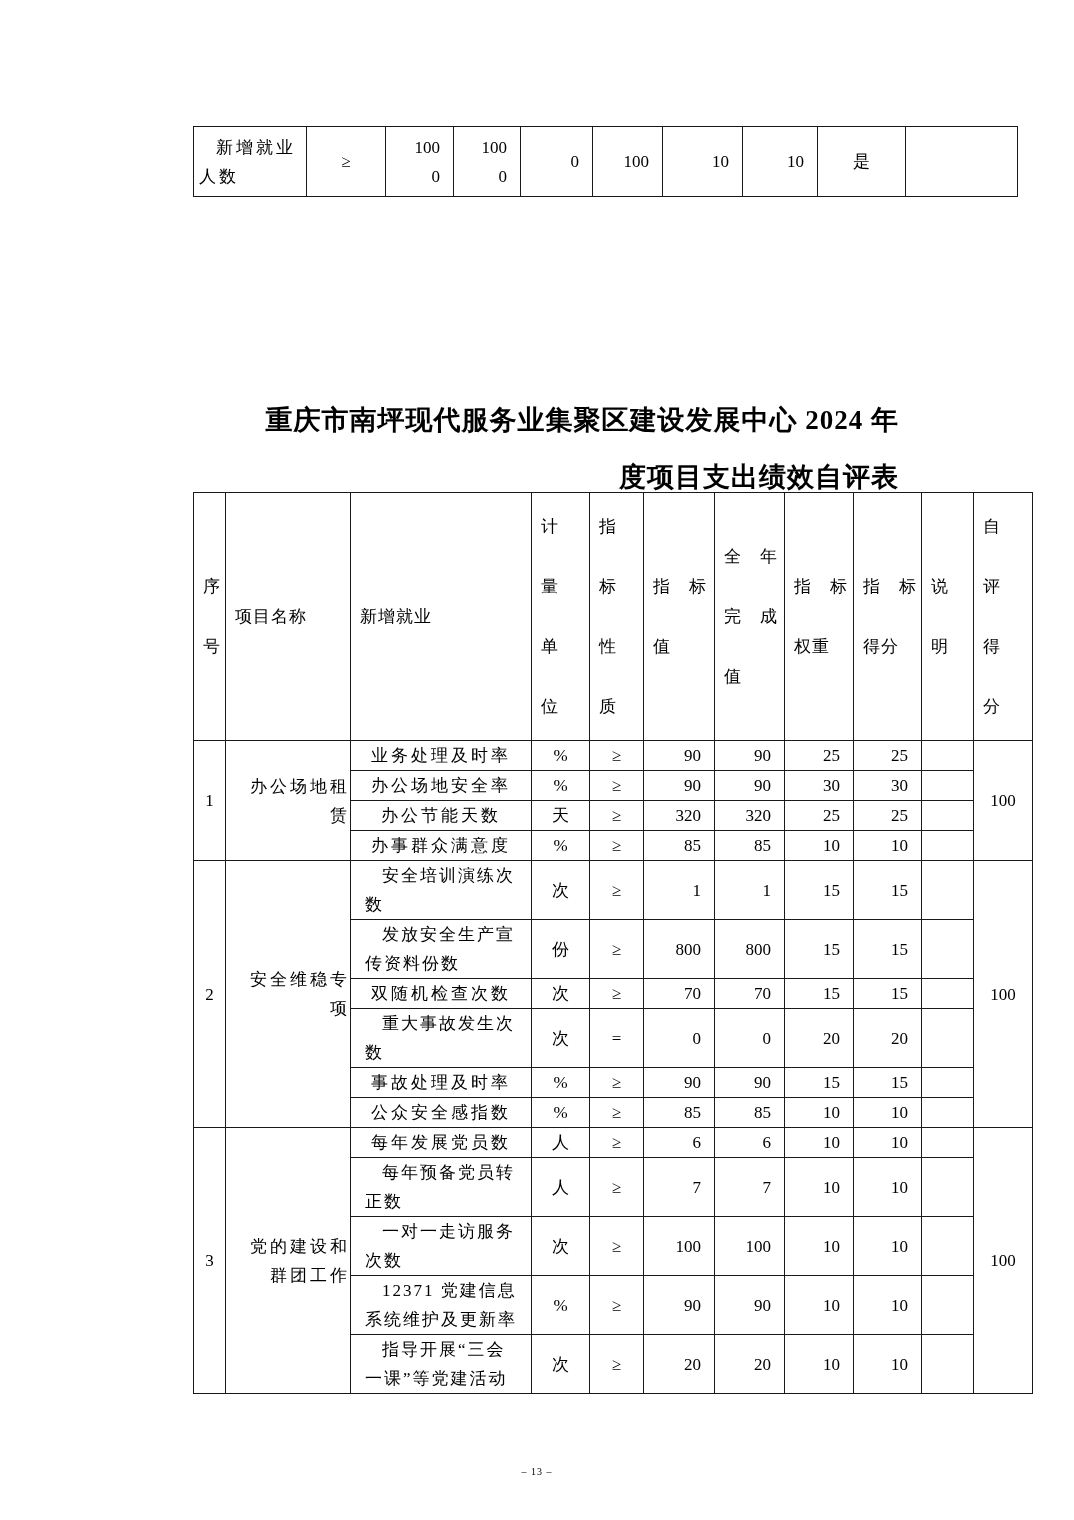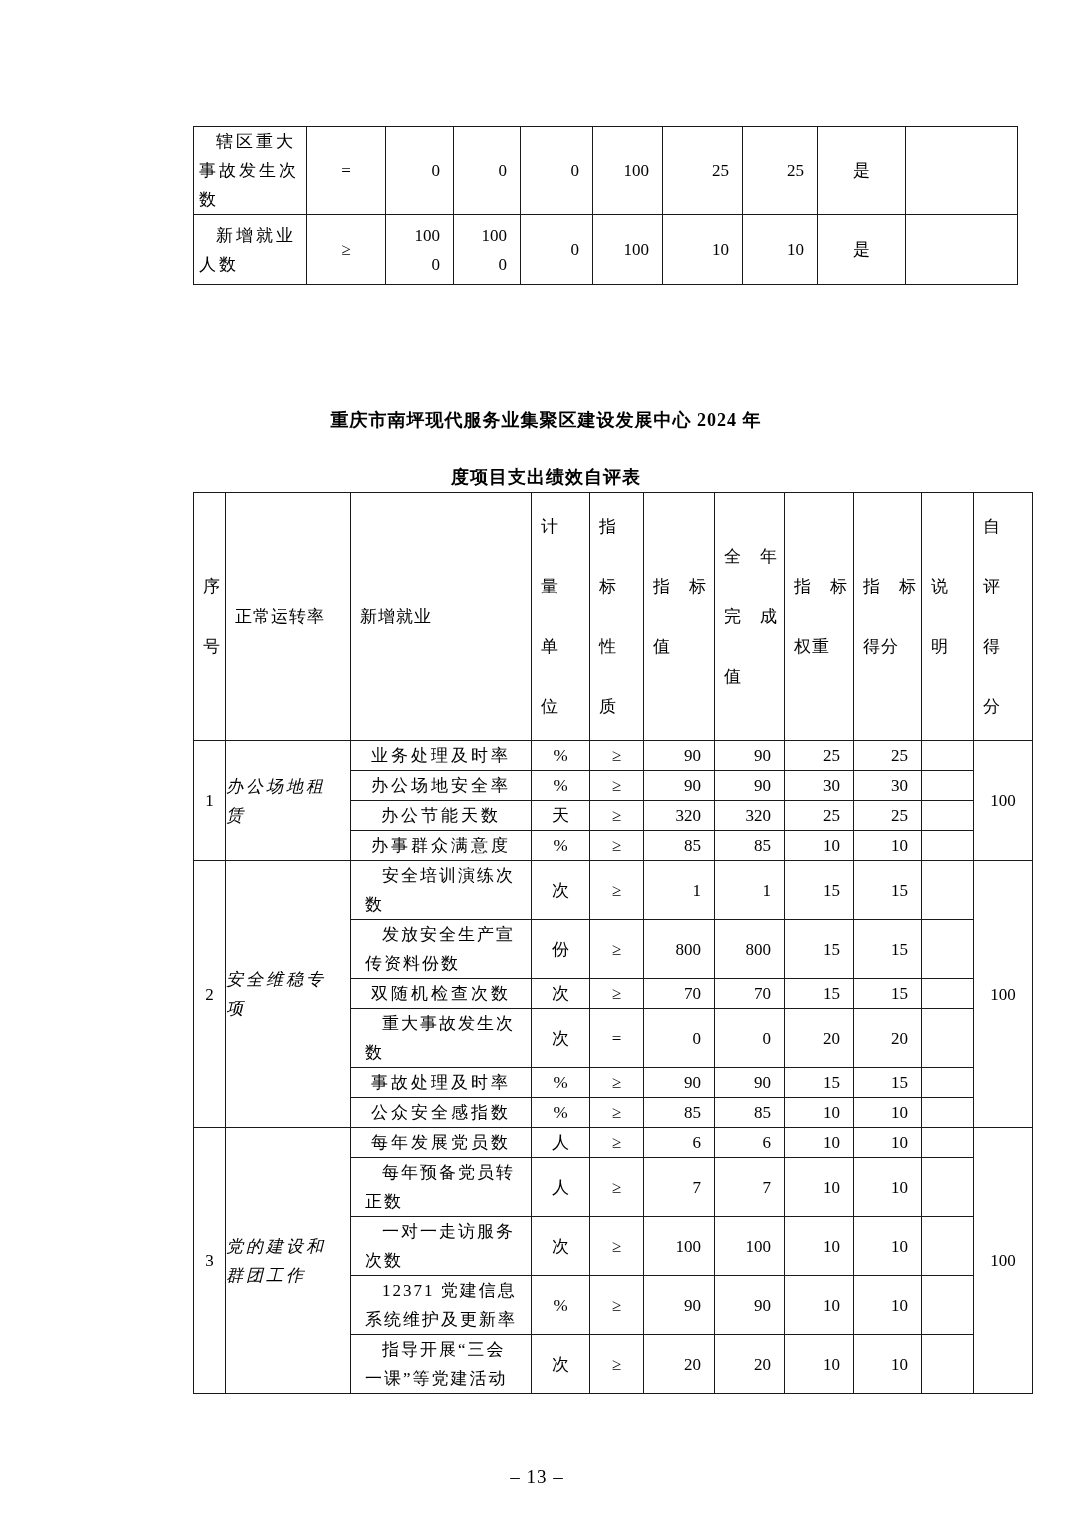--- a/index.html
+++ b/index.html
@@ -26,44 +26,44 @@
   .top-table { position: absolute; left: 193px; top: 126px; }
   .t-label  { text-align: left; padding: 0 5px; text-indent: 1em; letter-spacing: 3px; }
   .t-center { text-align: center; }
   .t-num    { text-align: right; padding-right: 13px; }
   .t-blank  { }
 
   
   .title-block {
     position: absolute; left: 193px; top: 392px; width: 824px;
     box-sizing: border-box; padding-right: 118px;
-    text-align: center; font-weight: bold; font-size: 18px;
+    text-align: right; font-weight: bold; font-size: 27px;
     line-height: 57px; white-space: nowrap; letter-spacing: 1px;
   }
 
   
   .main-table { position: absolute; left: 193px; top: 492px; }
   .main-table th {
     text-align: left; padding-left: 9px;
     line-height: 60px; letter-spacing: 1px;
   }
   .seq-cell        { text-align: center; }
-  .project-cell    { text-align: left; letter-spacing: 3px; font-style: italic; }
+  .project-cell    { text-align: right; letter-spacing: 3px; }
   .name-multi      { text-align: left; padding: 0 14px; text-indent: 1em; letter-spacing: 2px; }
   .name-single     { text-align: center; letter-spacing: 3px; }
   .unit-cell       { text-align: center; }
   .nature-cell     { text-align: center; }
   .num-cell        { text-align: right; padding-right: 13px; }
   .remark-cell     { }
   .self-score-cell { text-align: center; }
 
   
   .page-number {
     position: absolute; left: 0; top: 1466px; width: 984px;
-    text-align: center; font-size: 19px; letter-spacing: 1px;
+    text-align: center; font-size: 10px; letter-spacing: 1px;
   }
   .page-number .inner { position: relative; left: 45px; }
 </style>
 </head>
 <body>
 
 <div class="page">
 
   <table class="top-table">
     <colgroup>
@@ -72,34 +72,20 @@
         <col style="width: 68px;">
         <col style="width: 67px;">
         <col style="width: 72px;">
         <col style="width: 70px;">
         <col style="width: 80px;">
         <col style="width: 75px;">
         <col style="width: 88px;">
         <col style="width: 112px;">
       </colgroup>
     <tbody>
-        <tr style="height: 87px;">
-          <td class="t-label">辖区重大
-事故发生次
-数</td>
-          <td class="t-center">=</td>
-          <td class="t-num">0</td>
-          <td class="t-num">0</td>
-          <td class="t-num">0</td>
-          <td class="t-num">100</td>
-          <td class="t-num">25</td>
-          <td class="t-num">25</td>
-          <td class="t-center">是</td>
-          <td class="t-blank"></td>
-        </tr>
         <tr style="height: 70px;">
           <td class="t-label">新增就业
 人数</td>
           <td class="t-center">≥</td>
           <td class="t-num">100
 0</td>
           <td class="t-num">100
 0</td>
           <td class="t-num">0</td>
           <td class="t-num">100</td>
@@ -127,21 +113,21 @@
         <col style="width: 70px;">
         <col style="width: 69px;">
         <col style="width: 68px;">
         <col style="width: 52px;">
         <col style="width: 59px;">
       </colgroup>
     <tbody>
         <tr style="height: 248px;">
           <th>序
 号</th>
-          <th>正常运转率</th>
+          <th>项目名称</th>
           <th>新增就业</th>
           <th>计
 量
 单
 位</th>
           <th>指
 标
 性
 质</th>
           <th>指　标

